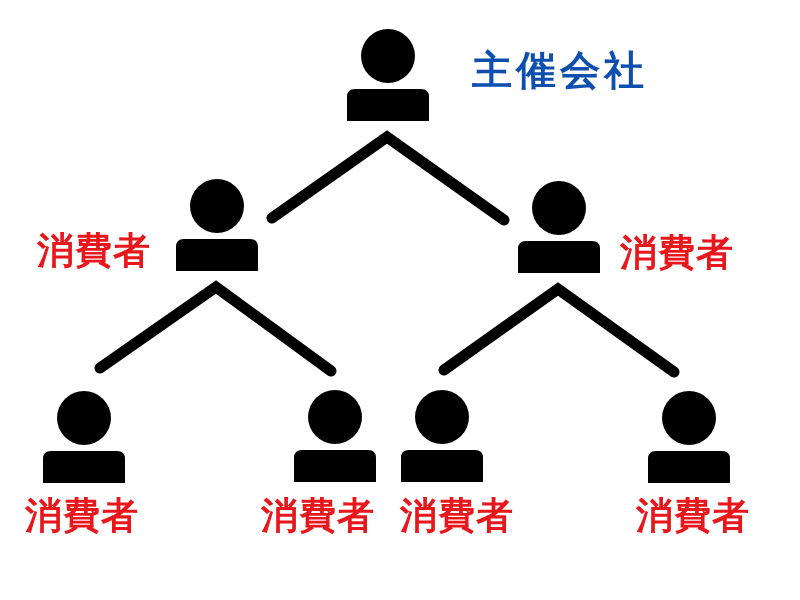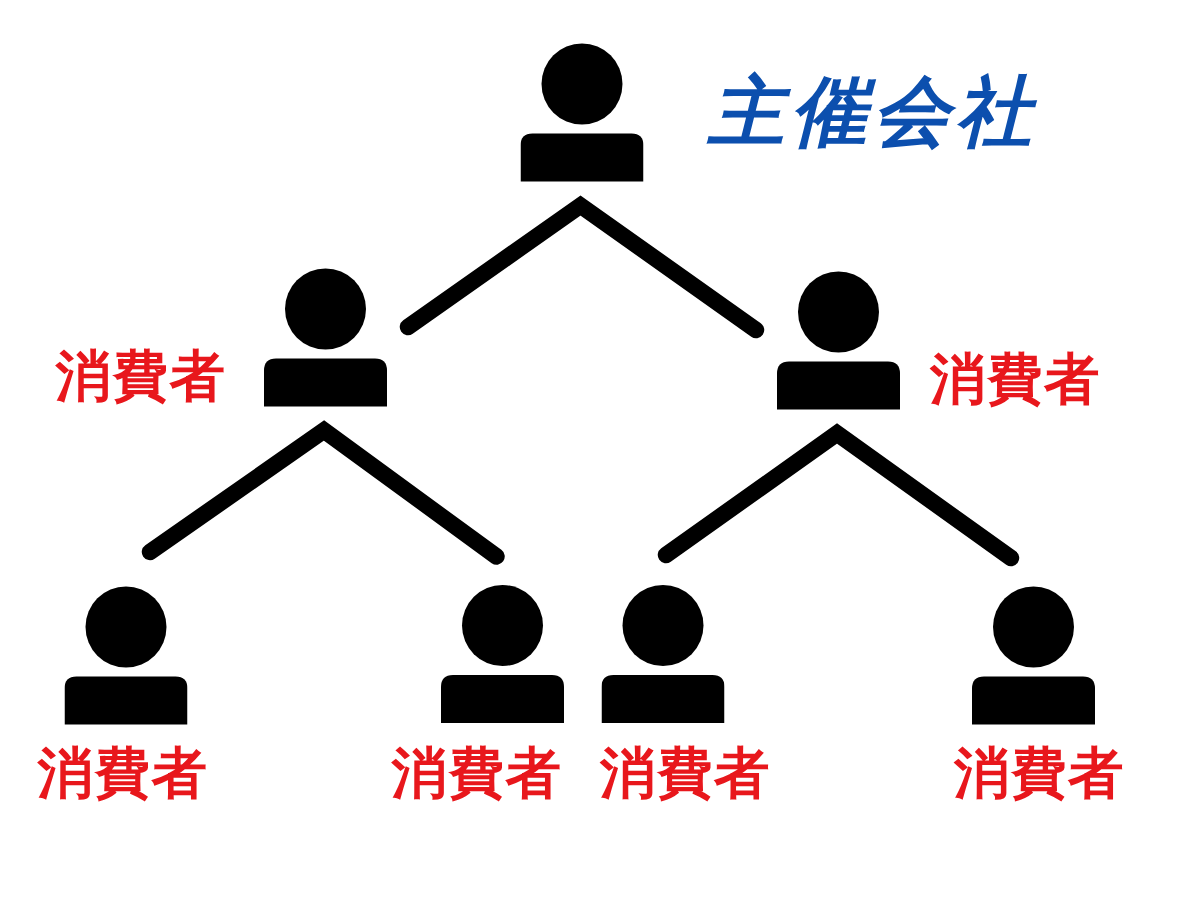--- a/index.html
+++ b/index.html
@@ -2,21 +2,21 @@
 <html><head>
 <meta charset="utf-8">
 <style>
   html, body { margin: 0; padding: 0; background: #ffffff; }
   body { width: 800px; height: 600px; position: relative; overflow: hidden;
          font-family: "DejaVu Sans", sans-serif; }
   #diagram { position: absolute; left: 0; top: 0; width: 800px; height: 600px; }
   .label { position: absolute; font-weight: bold; white-space: nowrap; line-height: 1;
            font-family: "DejaVu Sans", sans-serif; }
   .label-consumer { font-size: 37px; letter-spacing: 1px; }
-  .label-organizer { font-size: 51px; letter-spacing: 4px; font-style: italic; }
+  .label-organizer { font-size: 40px; letter-spacing: 4px; }
 </style>
 </head>
 <body>
 
 <svg id="diagram" viewBox="0 0 800 600" xmlns="http://www.w3.org/2000/svg">
   <defs>
     <symbol id="person" viewBox="0 0 82 92">
       <circle cx="41" cy="27" r="27" fill="#000"></circle>
       <path d="M8 60 H74 Q82 60 82 68 V92 H0 V68 Q0 60 8 60 Z" fill="#000"></path>
     </symbol>

